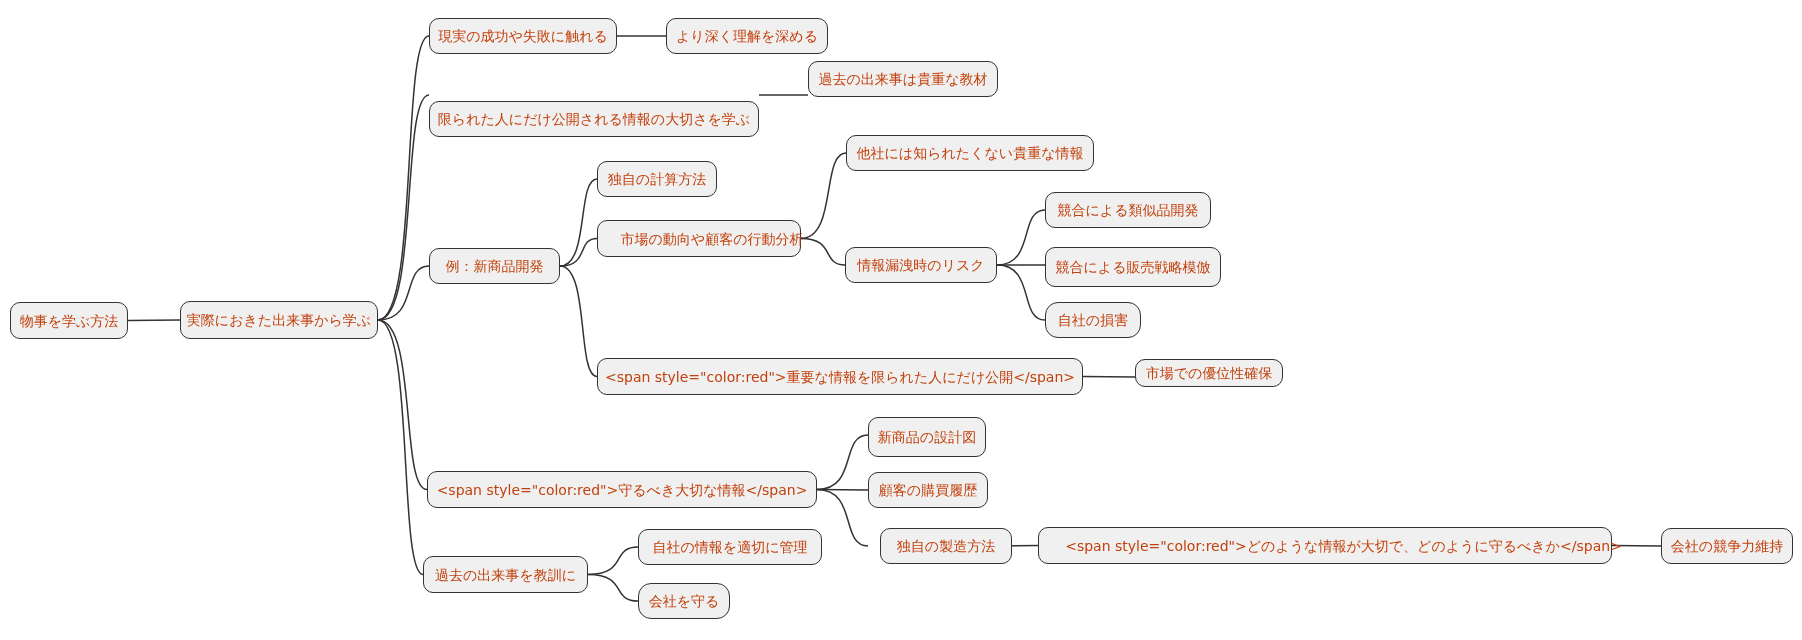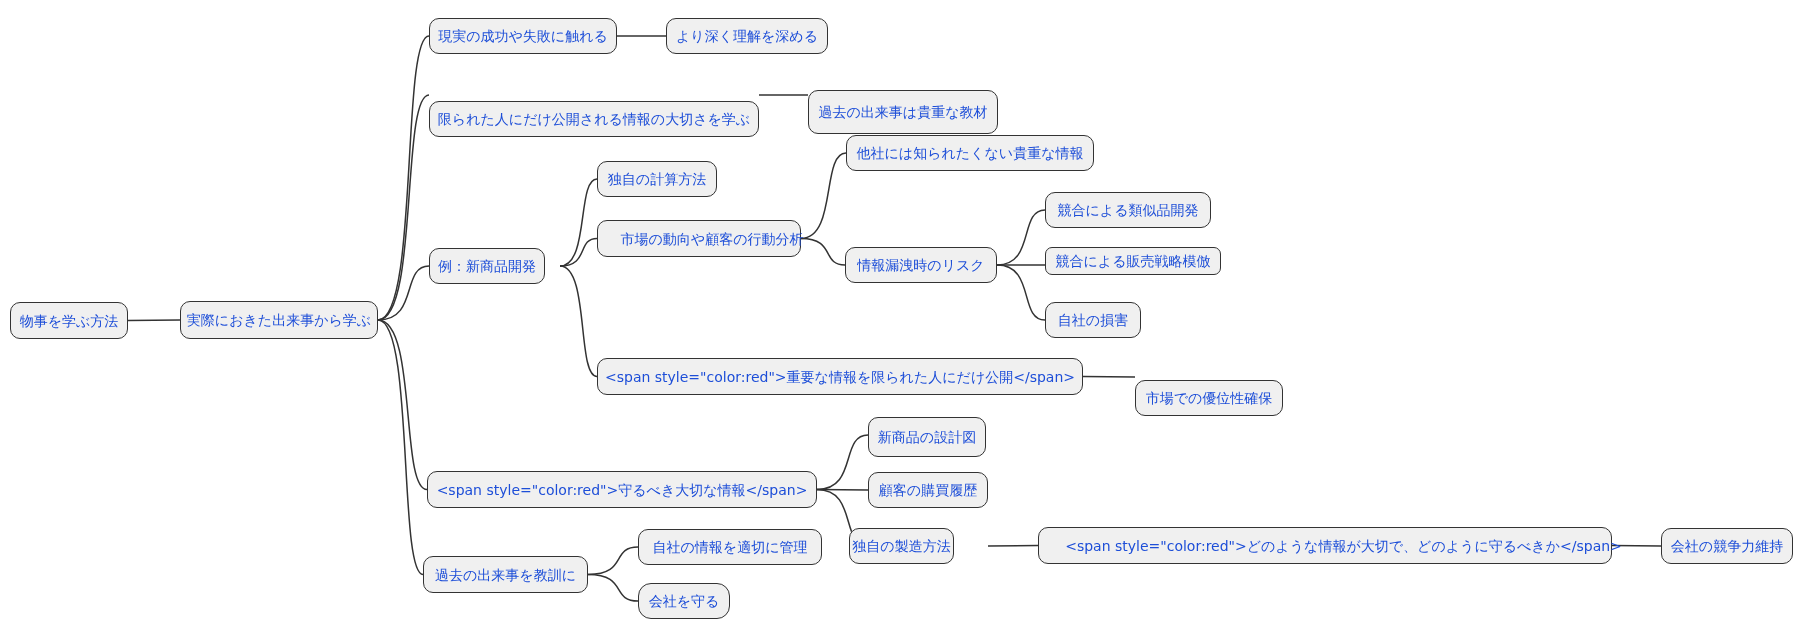--- a/index.html
+++ b/index.html
@@ -26,21 +26,21 @@
     fill: none;
     stroke: #333333;
     stroke-width: 1.5;
   }
   .node {
     position: absolute;
     box-sizing: border-box;
     background: #f0f0f0;
     border: 1.5px solid #333333;
     border-radius: 10px;
-    color: #1d4ed8;
+    color: #c2410c;
     font-size: 14px;
     line-height: 1;
     display: flex;
     align-items: center;
     justify-content: center;
     white-space: nowrap;
     padding: 0 6px;
   }
 </style>
 </head>
@@ -72,34 +72,34 @@
       <path d="M378,320 C414,320 398.25,574.5 423,574.5" stroke="#333333"></path>
       <path d="M588,574.5 C628,574.5 610.5,547 638,547" stroke="#333333"></path>
       <path d="M588,574.5 C628,574.5 610.5,601 638,601" stroke="#333333"></path>
     </svg>
   <div id="nodes-layer">
       <div class="node" style="left: 10px; top: 302px; width: 118px; height: 37px; background: rgb(240, 240, 240); border-color: rgb(51, 51, 51);">物事を学ぶ方法</div>
       <div class="node" style="left: 180px; top: 301px; width: 198px; height: 38px; background: rgb(240, 240, 240); border-color: rgb(51, 51, 51);">実際におきた出来事から学ぶ</div>
       <div class="node" style="left: 429px; top: 18px; width: 188px; height: 36px; background: rgb(240, 240, 240); border-color: rgb(51, 51, 51);">現実の成功や失敗に触れる</div>
       <div class="node" style="left: 666px; top: 18px; width: 162px; height: 36px; background: rgb(240, 240, 240); border-color: rgb(51, 51, 51);">より深く理解を深める</div>
       <div class="node" style="left: 429px; top: 77px; width: 330px; height: 36px; background: rgb(240, 240, 240); border-color: rgb(51, 51, 51); margin-top: 24px;">限られた人にだけ公開される情報の大切さを学ぶ</div>
-      <div class="node" style="left: 808px; top: 90px; width: 190px; height: 44px; background: rgb(240, 240, 240); border-color: rgb(51, 51, 51);">過去の出来事は貴重な教材</div>
-      <div class="node" style="left: 429px; top: 248px; width: 116px; height: 36px; background: rgb(240, 240, 240); border-color: rgb(51, 51, 51);">例：新商品開発</div>
+      <div class="node" style="left: 808px; top: 61px; width: 190px; height: 36px; background: rgb(240, 240, 240); border-color: rgb(51, 51, 51);">過去の出来事は貴重な教材</div>
+      <div class="node" style="left: 429px; top: 248px; width: 131px; height: 36px; background: rgb(240, 240, 240); border-color: rgb(51, 51, 51);">例：新商品開発</div>
       <div class="node" style="left: 597px; top: 161px; width: 120px; height: 36px; background: rgb(240, 240, 240); border-color: rgb(51, 51, 51);">独自の計算方法</div>
       <div class="node" style="left: 597px; top: 220px; width: 204px; height: 37px; background: rgb(240, 240, 240); border-color: rgb(51, 51, 51); padding-left: 32px;">市場の動向や顧客の行動分析</div>
       <div class="node" style="left: 846px; top: 135px; width: 248px; height: 36px; background: rgb(240, 240, 240); border-color: rgb(51, 51, 51);">他社には知られたくない貴重な情報</div>
       <div class="node" style="left: 845px; top: 247px; width: 152px; height: 36px; background: rgb(240, 240, 240); border-color: rgb(51, 51, 51);">情報漏洩時のリスク</div>
       <div class="node" style="left: 1045px; top: 192px; width: 166px; height: 36px; background: rgb(240, 240, 240); border-color: rgb(51, 51, 51); text-align: center;">競合による類似品開発</div>
-      <div class="node" style="left: 1045px; top: 247px; width: 176px; height: 28px; background: rgb(240, 240, 240); border-color: rgb(51, 51, 51); border-radius: 7px;">競合による販売戦略模倣</div>
-      <div class="node" style="left: 1045px; top: 302px; width: 96px; height: 36px; background: rgb(240, 240, 240); border-color: rgb(51, 51, 51);">自社の損害</div>
+      <div class="node" style="left: 1045px; top: 247px; width: 176px; height: 40px; background: rgb(240, 240, 240); border-color: rgb(51, 51, 51);">競合による販売戦略模倣</div>
+      <div class="node" style="left: 1045px; top: 302px; width: 96px; height: 36px; background: rgb(240, 240, 240); border-color: rgb(51, 51, 51); border-radius: 13px;">自社の損害</div>
       <div class="node" style="left: 597px; top: 358px; width: 486px; height: 37px; background: rgb(240, 240, 240); border-color: rgb(51, 51, 51);">&lt;span style="color:red"&gt;重要な情報を限られた人にだけ公開&lt;/span&gt;</div>
-      <div class="node" style="left: 1135px; top: 359px; width: 148px; height: 36px; background: rgb(240, 240, 240); border-color: rgb(51, 51, 51); margin-top: 21px;">市場での優位性確保</div>
+      <div class="node" style="left: 1135px; top: 359px; width: 148px; height: 28px; background: rgb(240, 240, 240); border-color: rgb(51, 51, 51);">市場での優位性確保</div>
       <div class="node" style="left: 427px; top: 471px; width: 390px; height: 37px; background: rgb(240, 240, 240); border-color: rgb(51, 51, 51);">&lt;span style="color:red"&gt;守るべき大切な情報&lt;/span&gt;</div>
       <div class="node" style="left: 868px; top: 417px; width: 118px; height: 40px; background: rgb(240, 240, 240); border-color: rgb(51, 51, 51);">新商品の設計図</div>
       <div class="node" style="left: 868px; top: 472px; width: 120px; height: 36px; background: rgb(240, 240, 240); border-color: rgb(51, 51, 51);">顧客の購買履歴</div>
-      <div class="node" style="left: 849px; top: 528px; width: 105px; height: 36px; background: rgb(240, 240, 240); border-color: rgb(51, 51, 51);">独自の製造方法</div>
+      <div class="node" style="left: 880px; top: 528px; width: 132px; height: 36px; background: rgb(240, 240, 240); border-color: rgb(51, 51, 51);">独自の製造方法</div>
       <div class="node" style="left: 1038px; top: 527px; width: 574px; height: 37px; background: rgb(240, 240, 240); border-color: rgb(51, 51, 51); padding-left: 43px;">&lt;span style="color:red"&gt;どのような情報が大切で、どのように守るべきか&lt;/span&gt;</div>
       <div class="node" style="left: 1661px; top: 528px; width: 132px; height: 36px; background: rgb(240, 240, 240); border-color: rgb(51, 51, 51);">会社の競争力維持</div>
       <div class="node" style="left: 423px; top: 556px; width: 165px; height: 37px; background: rgb(240, 240, 240); border-color: rgb(51, 51, 51);">過去の出来事を教訓に</div>
       <div class="node" style="left: 638px; top: 529px; width: 184px; height: 36px; background: rgb(240, 240, 240); border-color: rgb(51, 51, 51);">自社の情報を適切に管理</div>
       <div class="node" style="left: 638px; top: 583px; width: 92px; height: 36px; background: rgb(240, 240, 240); border-color: rgb(51, 51, 51); border-radius: 13px;">会社を守る</div>
     </div>
 </div>
 
 </body></html>

